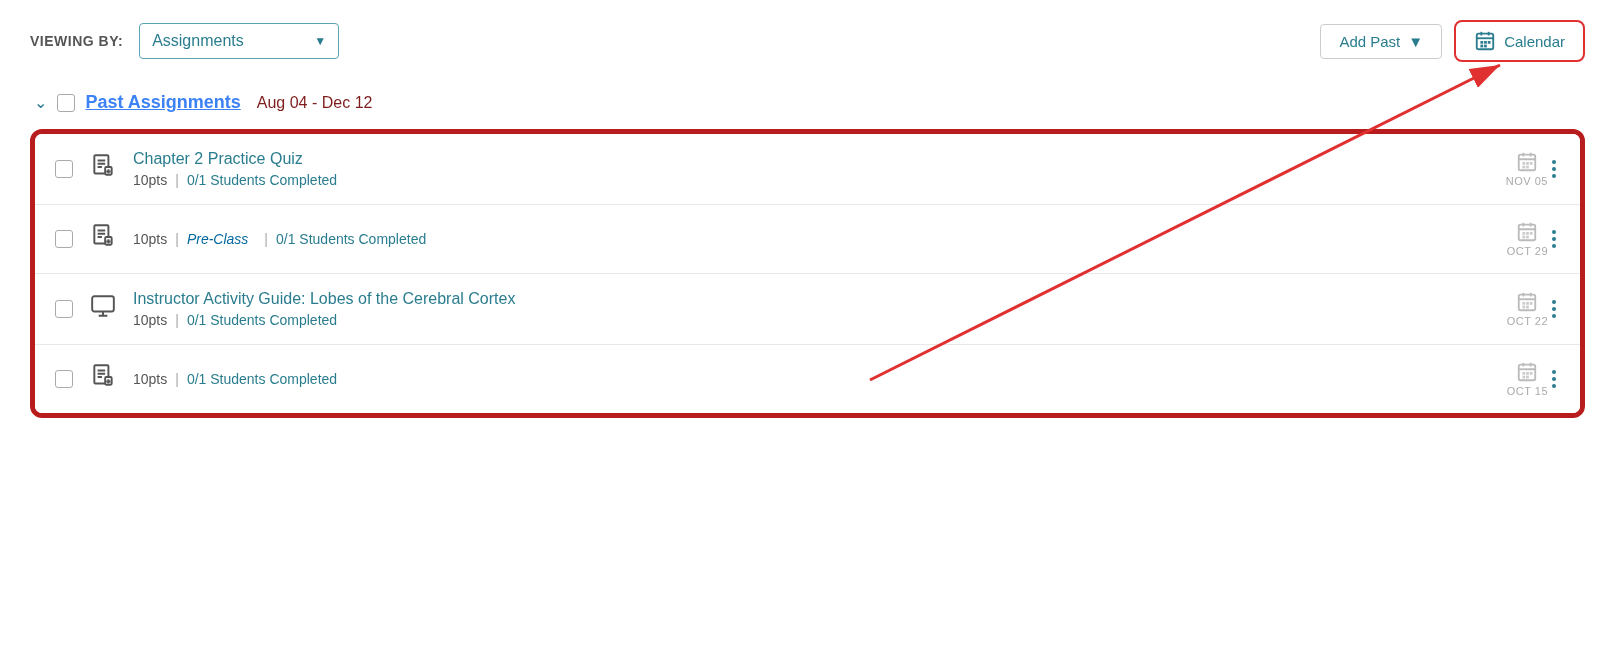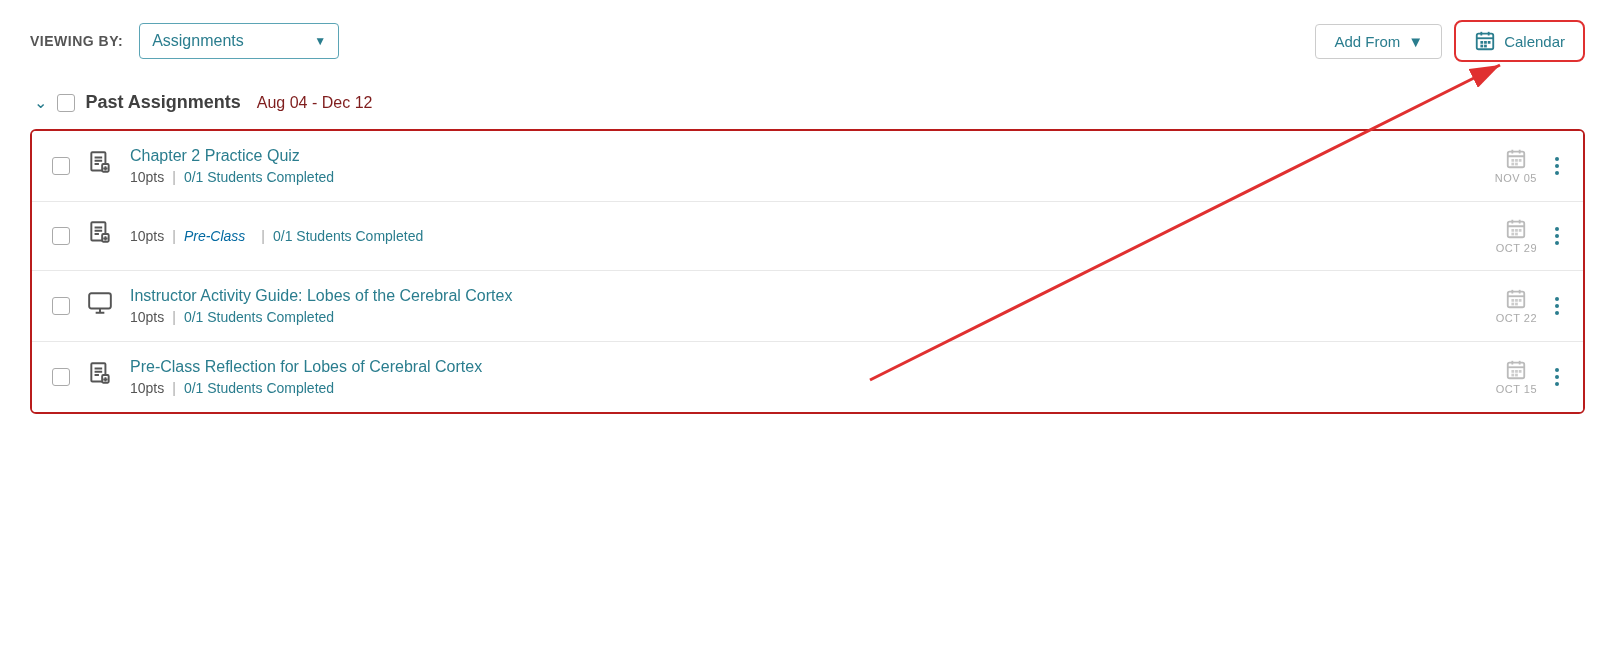--- a/index.html
+++ b/index.html
@@ -99,36 +99,37 @@
       border: 1.5px solid #aaa;
       border-radius: 3px;
       background: #fff;
       cursor: pointer;
       appearance: none;
       -webkit-appearance: none;
     }
     .section-title {
       font-size: 18px;
       font-weight: 700;
-      color: #404040;
+      color: #3b82f6;
+      text-decoration: underline;
     }
     .section-date {
       font-size: 16px;
       font-weight: 400;
       color: #7f1d1d;
       margin-left: 6px;
     }
 
     
     .assignments-list {
       display: flex;
       flex-direction: column;
       gap: 0;
-      border: 2px solid #b91c1c;
-      border-radius: 6px;
+      border: 5px solid #b91c1c;
+      border-radius: 12px;
       overflow: hidden;
     }
     .assignment-row {
       display: flex;
       align-items: center;
       padding: 16px 20px;
       background: #fff;
       border-bottom: 1px solid #e8e8e8;
       gap: 16px;
     }
@@ -184,21 +185,20 @@
       margin-right: 8px;
       font-style: italic;
     }
     .row-meta .completed {
       color: #2a7d8e;
       cursor: pointer;
     }
     .row-right {
       display: flex;
       align-items: center;
-      gap: 14px;
       flex-shrink: 0;
     }
     .row-date {
       display: flex;
       flex-direction: column;
       align-items: center;
       gap: 2px;
       color: #aaa;
     }
     .row-date .date-text {
@@ -245,21 +245,21 @@
   <div class="viewing-by">
     <span class="viewing-by-label">VIEWING BY:</span>
     <button class="dropdown-btn">
       <span>Assignments</span>
       <span class="dropdown-arrow">▼</span>
     </button>
   </div>
 
   <div class="header-actions">
     <button class="add-from-btn">
-      <span>Add From</span>
+      <span>Add Past</span>
       <span>▼</span>
     </button>
     <button class="calendar-btn">
       <svg class="cal-svg-header" viewBox="0 0 24 24" xmlns="http://www.w3.org/2000/svg">
         <rect x="3" y="4" width="18" height="17" rx="2" ry="2" fill="none" stroke="#2a7d8e" stroke-width="2"></rect>
         <line x1="3" y1="9" x2="21" y2="9" stroke="#2a7d8e" stroke-width="2"></line>
         <line x1="8" y1="2" x2="8" y2="6" stroke="#2a7d8e" stroke-width="2"></line>
         <line x1="16" y1="2" x2="16" y2="6" stroke="#2a7d8e" stroke-width="2"></line>
         <rect x="7" y="12" width="3" height="3" fill="#2a7d8e"></rect>
         <rect x="11" y="12" width="3" height="3" fill="#2a7d8e"></rect>
@@ -426,21 +426,20 @@
         <rect x="4" y="2" width="13" height="17" rx="1" ry="1"></rect>
         <line x1="7" y1="7" x2="14" y2="7"></line>
         <line x1="7" y1="10" x2="14" y2="10"></line>
         <line x1="7" y1="13" x2="11" y2="13"></line>
         <rect x="14" y="13" width="6" height="7" rx="1" fill="white" stroke="#555"></rect>
         <line x1="17" y1="15" x2="17" y2="19" stroke="#555"></line>
         <line x1="15" y1="17" x2="19" y2="17" stroke="#555"></line>
       </svg>
     </div>
     <div class="row-content">
-      <a class="row-title">Pre-Class Reflection for Lobes of Cerebral Cortex</a>
       <div class="row-meta">
         <span class="pts">10pts</span>
         <span class="divider">|</span>
         <span class="completed">0/1 Students Completed</span>
       </div>
     </div>
     <div class="row-right">
       <div class="row-date">
         <svg class="cal-svg" viewBox="0 0 24 24">
           <rect x="3" y="4" width="18" height="17" rx="2" ry="2" fill="none" stroke="#bbb" stroke-width="2"></rect>

